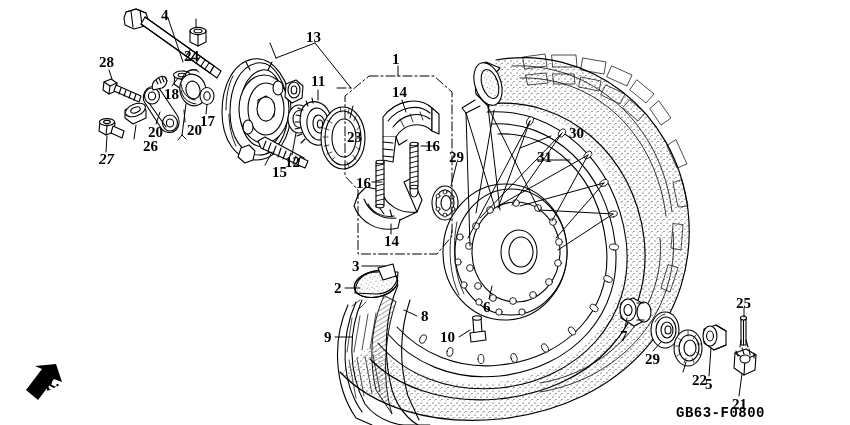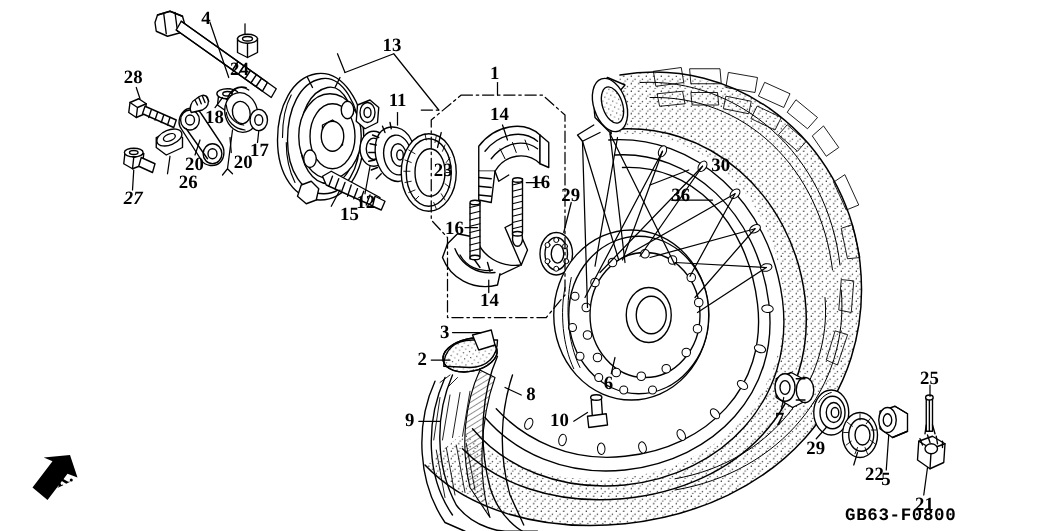--- a/index.html
+++ b/index.html
@@ -509,21 +509,21 @@
   <div class="lbl" style="left:392px;top:52px;">1</div>
   <div class="lbl" style="left:99px;top:55px;">28</div>
   <div class="lbl" style="left:311px;top:74px;">11</div>
   <div class="lbl" style="left:347px;top:90px;margin-top:40px;">23</div>
   <div class="lbl" style="left:392px;top:85px;">14</div>
   <div class="lbl" style="left:164px;top:87px;">18</div>
   <div class="lbl" style="left:553px;top:126px;margin-left:16px;">30</div>
   <div class="lbl" style="left:148px;top:125px;">20</div>
   <div class="lbl" style="left:187px;top:123px;">20</div>
   <div class="lbl" style="left:200px;top:114px;">17</div>
-  <div class="lbl" style="left:537px;top:150px;">36</div>
+  <div class="lbl" style="left:537px;top:150px;">31</div>
   <div class="lbl" style="left:285px;top:155px;">12</div>
   <div class="lbl" style="left:425px;top:139px;">16</div>
   <div class="lbl" style="left:356px;top:176px;">16</div>
   <div class="lbl" style="left:143px;top:139px;">26</div>
   <div class="lbl" style="left:256px;top:165px;margin-left:16px;">15</div>
   <div class="lbl" style="left:449px;top:150px;">29</div>
   <div class="lbl" style="left:99px;top:152px;font-style:italic;">27</div>
   <div class="lbl" style="left:384px;top:234px;">14</div>
   <div class="lbl" style="left:352px;top:259px;">3</div>
   <div class="lbl" style="left:334px;top:281px;">2</div>

